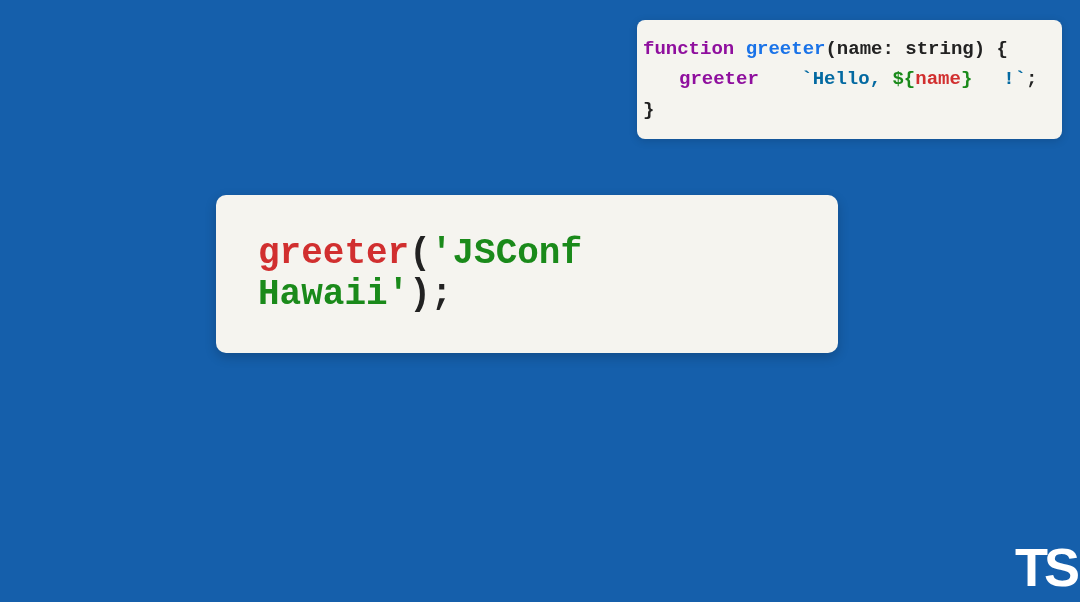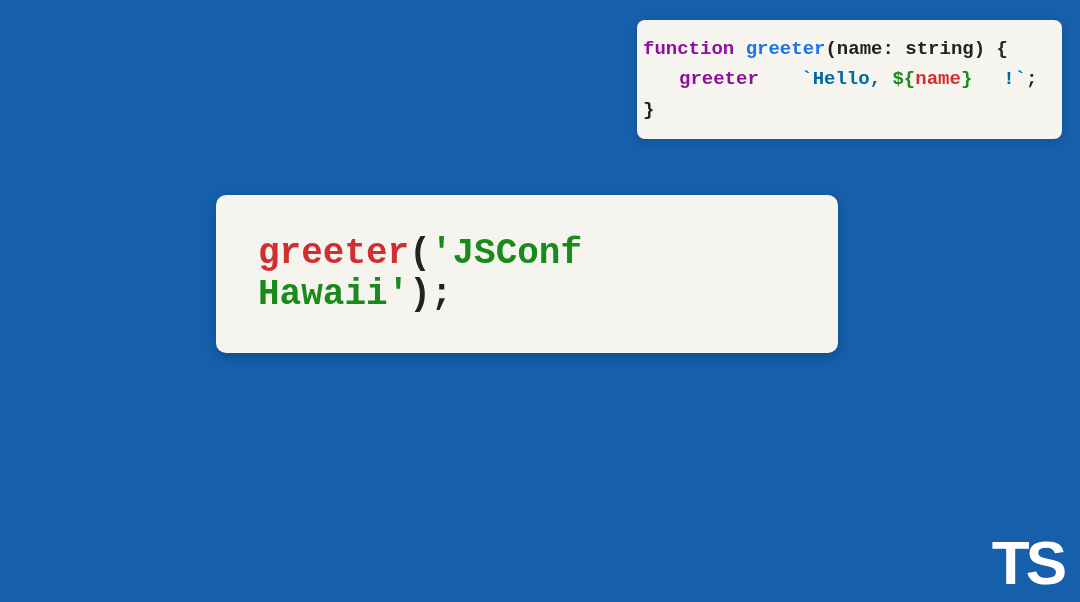--- a/index.html
+++ b/index.html
@@ -36,23 +36,23 @@
       border-radius: 10px;
       padding: 38px 42px;
       width: 622px;
       box-shadow: 0 4px 12px rgba(0,0,0,0.2);
       font-size: 36px;
       font-weight: bold;
     }
     .ts-logo {
       position: absolute;
       bottom: 8px;
-      right: 17px;
+      right: 4px;
       color: #ffffff;
-      font-size: 62px;
+      font-size: 54px;
       font-weight: bold;
       font-family: 'Segoe UI', Arial, sans-serif;
       letter-spacing: -4px;
       line-height: 1;
     }
     .tok-keyword { color: #8f0f9e; }
     .tok-funcname { color: #1a73e8; }
     .tok-param { color: #222; }
     .tok-type { color: #222; }
     .tok-brace { color: #222; }

